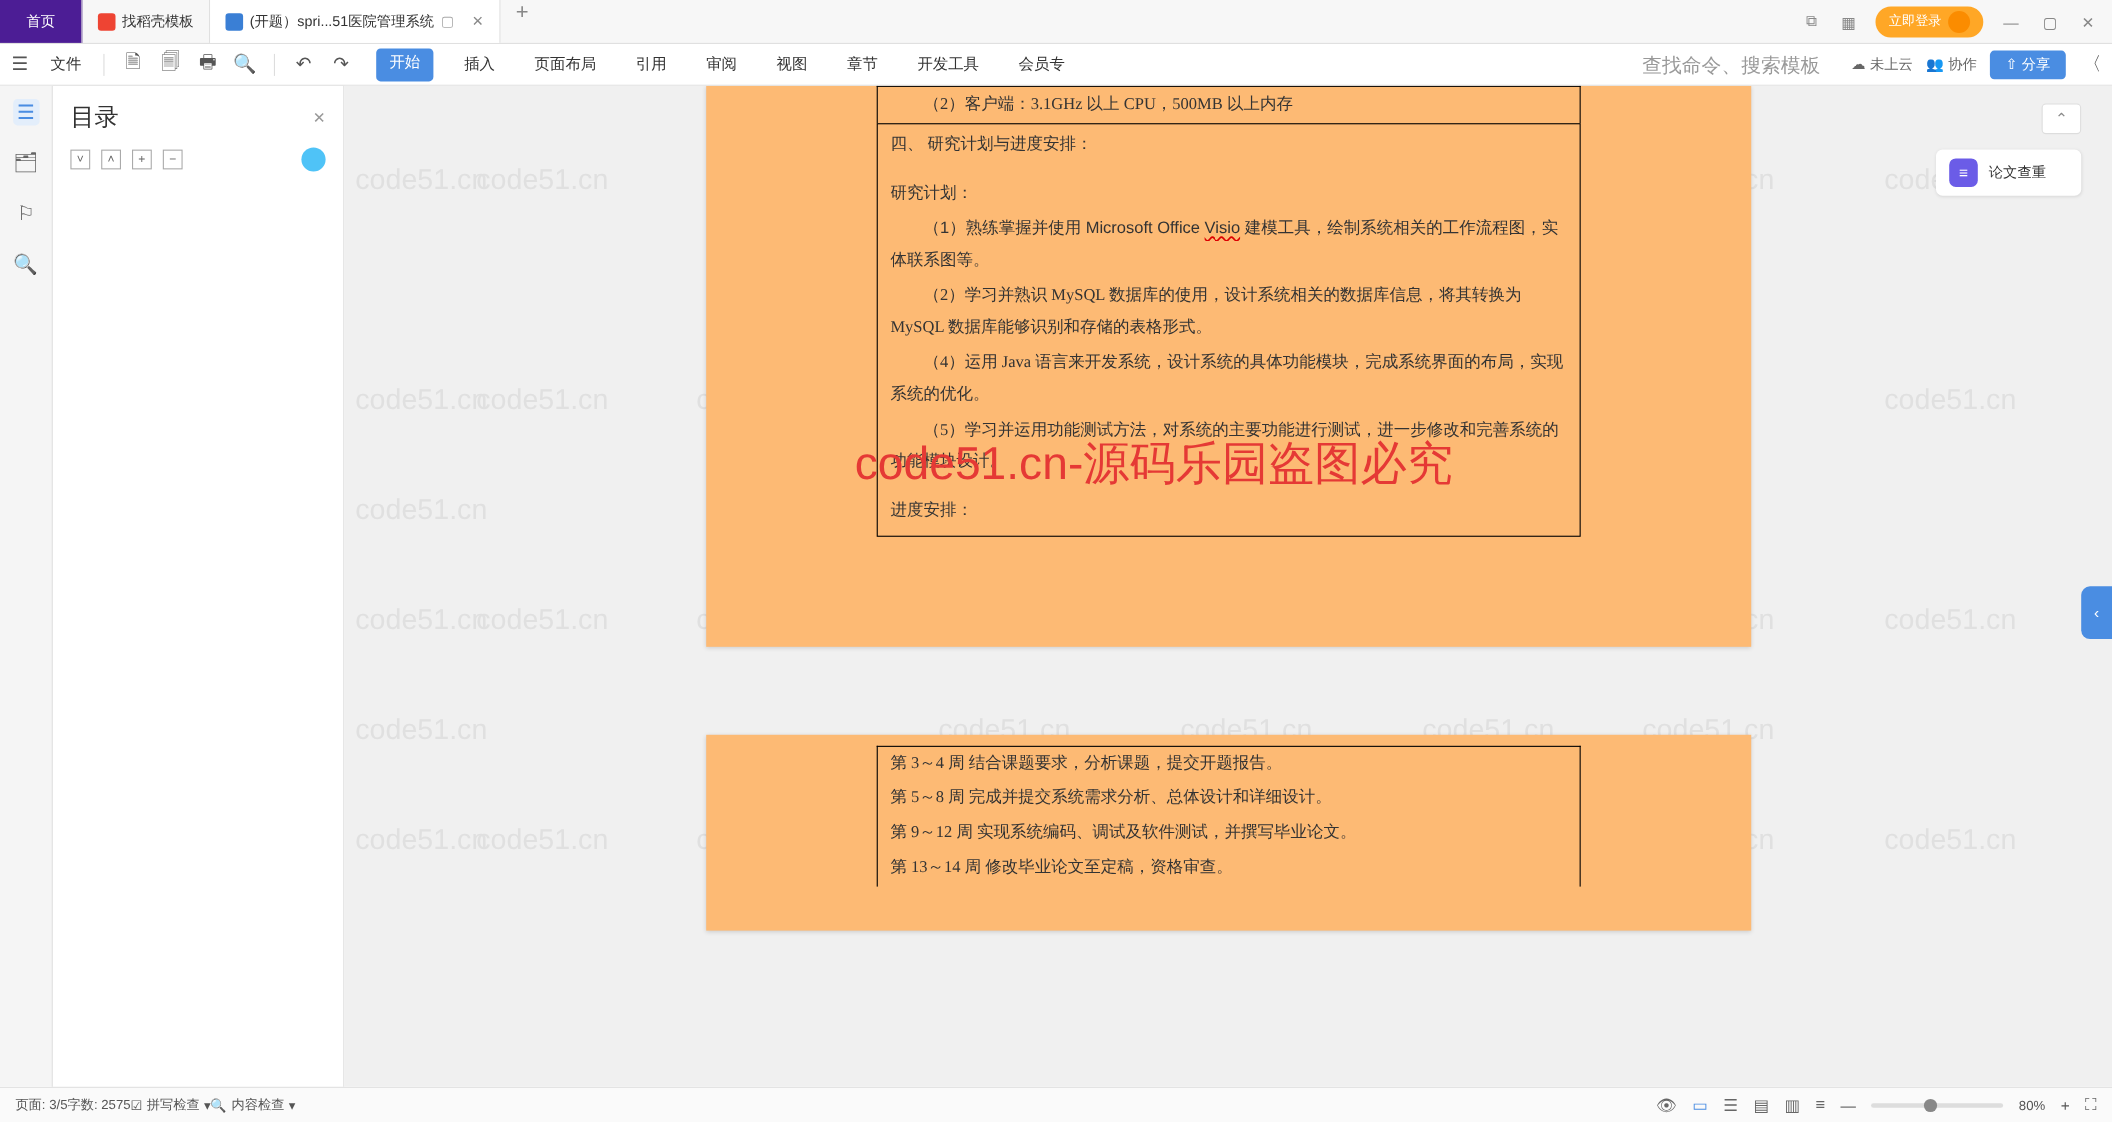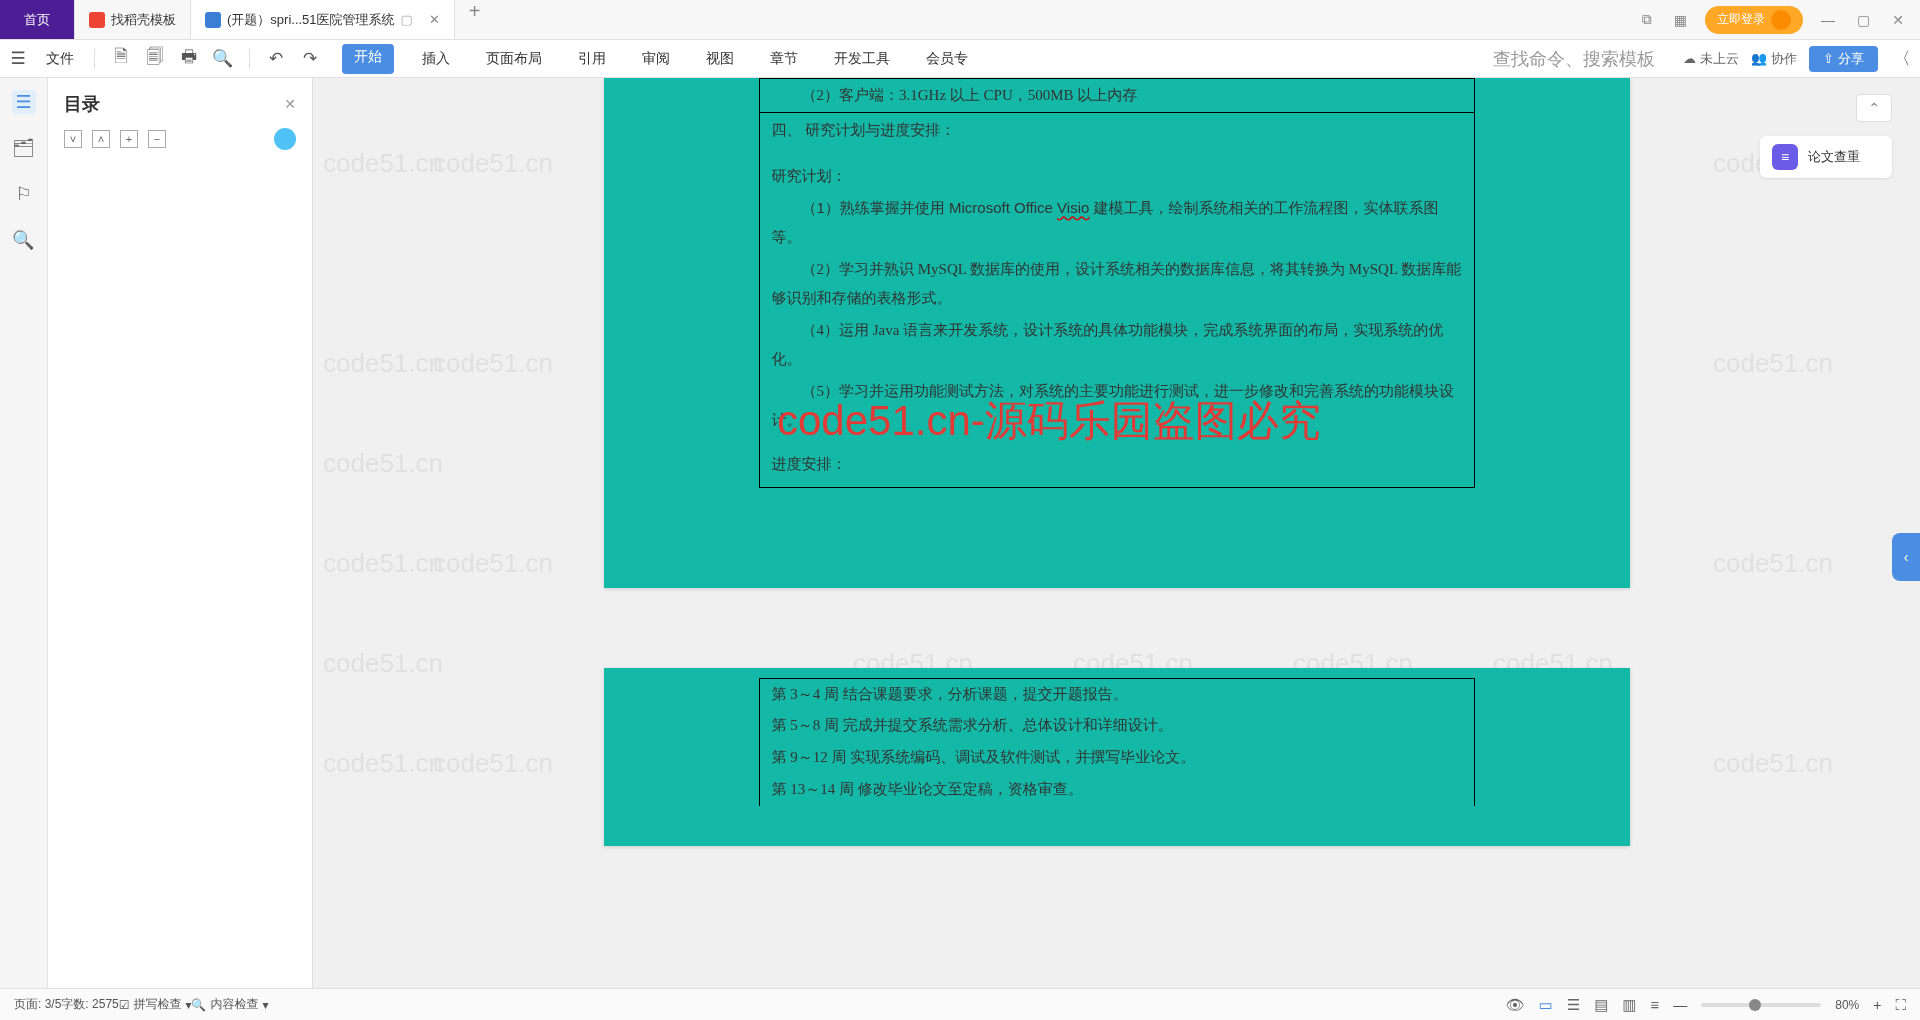--- a/index.html
+++ b/index.html
@@ -33,28 +33,28 @@
 .collab { color: #666; font-size: 13px; display: flex; align-items: center; gap: 4px; }
 .share-btn { background: #4a8de2; color: #fff; padding: 4px 14px; border-radius: 4px; font-size: 13px; display: flex; align-items: center; gap: 4px; }
 
 .main { display: flex; height: calc(100% - 40px - 38px - 32px); }
 .left-rail { width: 48px; background: #f5f5f5; border-right: 1px solid #e0e0e0; display: flex; flex-direction: column; align-items: center; padding-top: 12px; gap: 22px; }
 .rail-icon { width: 24px; height: 24px; color: #666; cursor: pointer; font-size: 18px; display: flex; align-items: center; justify-content: center; }
 .rail-icon.active { color: #4a8de2; background: #e3eefb; border-radius: 4px; }
 
 .outline-panel { width: 265px; border-right: 1px solid #e0e0e0; padding: 14px 16px; }
 .outline-header { display: flex; align-items: center; justify-content: space-between; }
-.outline-title { font-size: 18px; font-weight: 700; }
+.outline-title { font-size: 22px; font-weight: 400; }
 .outline-close { color: #999; cursor: pointer; }
 .outline-tools { display: flex; gap: 10px; margin-top: 12px; align-items: center; }
 .ot-box { width: 18px; height: 18px; border: 1px solid #aaa; display: flex; align-items: center; justify-content: center; font-size: 11px; color: #666; cursor: pointer; }
 .ot-badge { margin-left: auto; width: 22px; height: 22px; border-radius: 50%; background: #4fc3f7; }
 
 .canvas { flex: 1; background: #f0f0f0; overflow: hidden; position: relative; }
-.page { background: #14b8a6; margin: 0 auto 80px; width: 1026px; position: relative; box-shadow: 0 1px 4px rgba(0,0,0,0.15); }
+.page { background: #fdba74; margin: 0 auto 80px; width: 950px; position: relative; box-shadow: 0 1px 4px rgba(0,0,0,0.15); }
 .page1 { padding-bottom: 100px; }
 .doc-box { margin: 0 155px; border: 1.5px solid #000; }
 .doc-text { padding: 2px 12px; font-family: SimSun, serif; font-size: 15px; line-height: 1.9; }
 .doc-text.indent { text-indent: 2em; }
 .doc-text.indent-para { text-indent: 2em; }
 .section-title { padding: 8px 12px; font-family: SimSun, serif; font-size: 15px; }
 .doc-text u { text-decoration: underline wavy #d00; text-underline-offset: 2px; }
 .page2 { padding: 10px 0 40px; }
 .page2 .doc-text { line-height: 1.85; }
 

